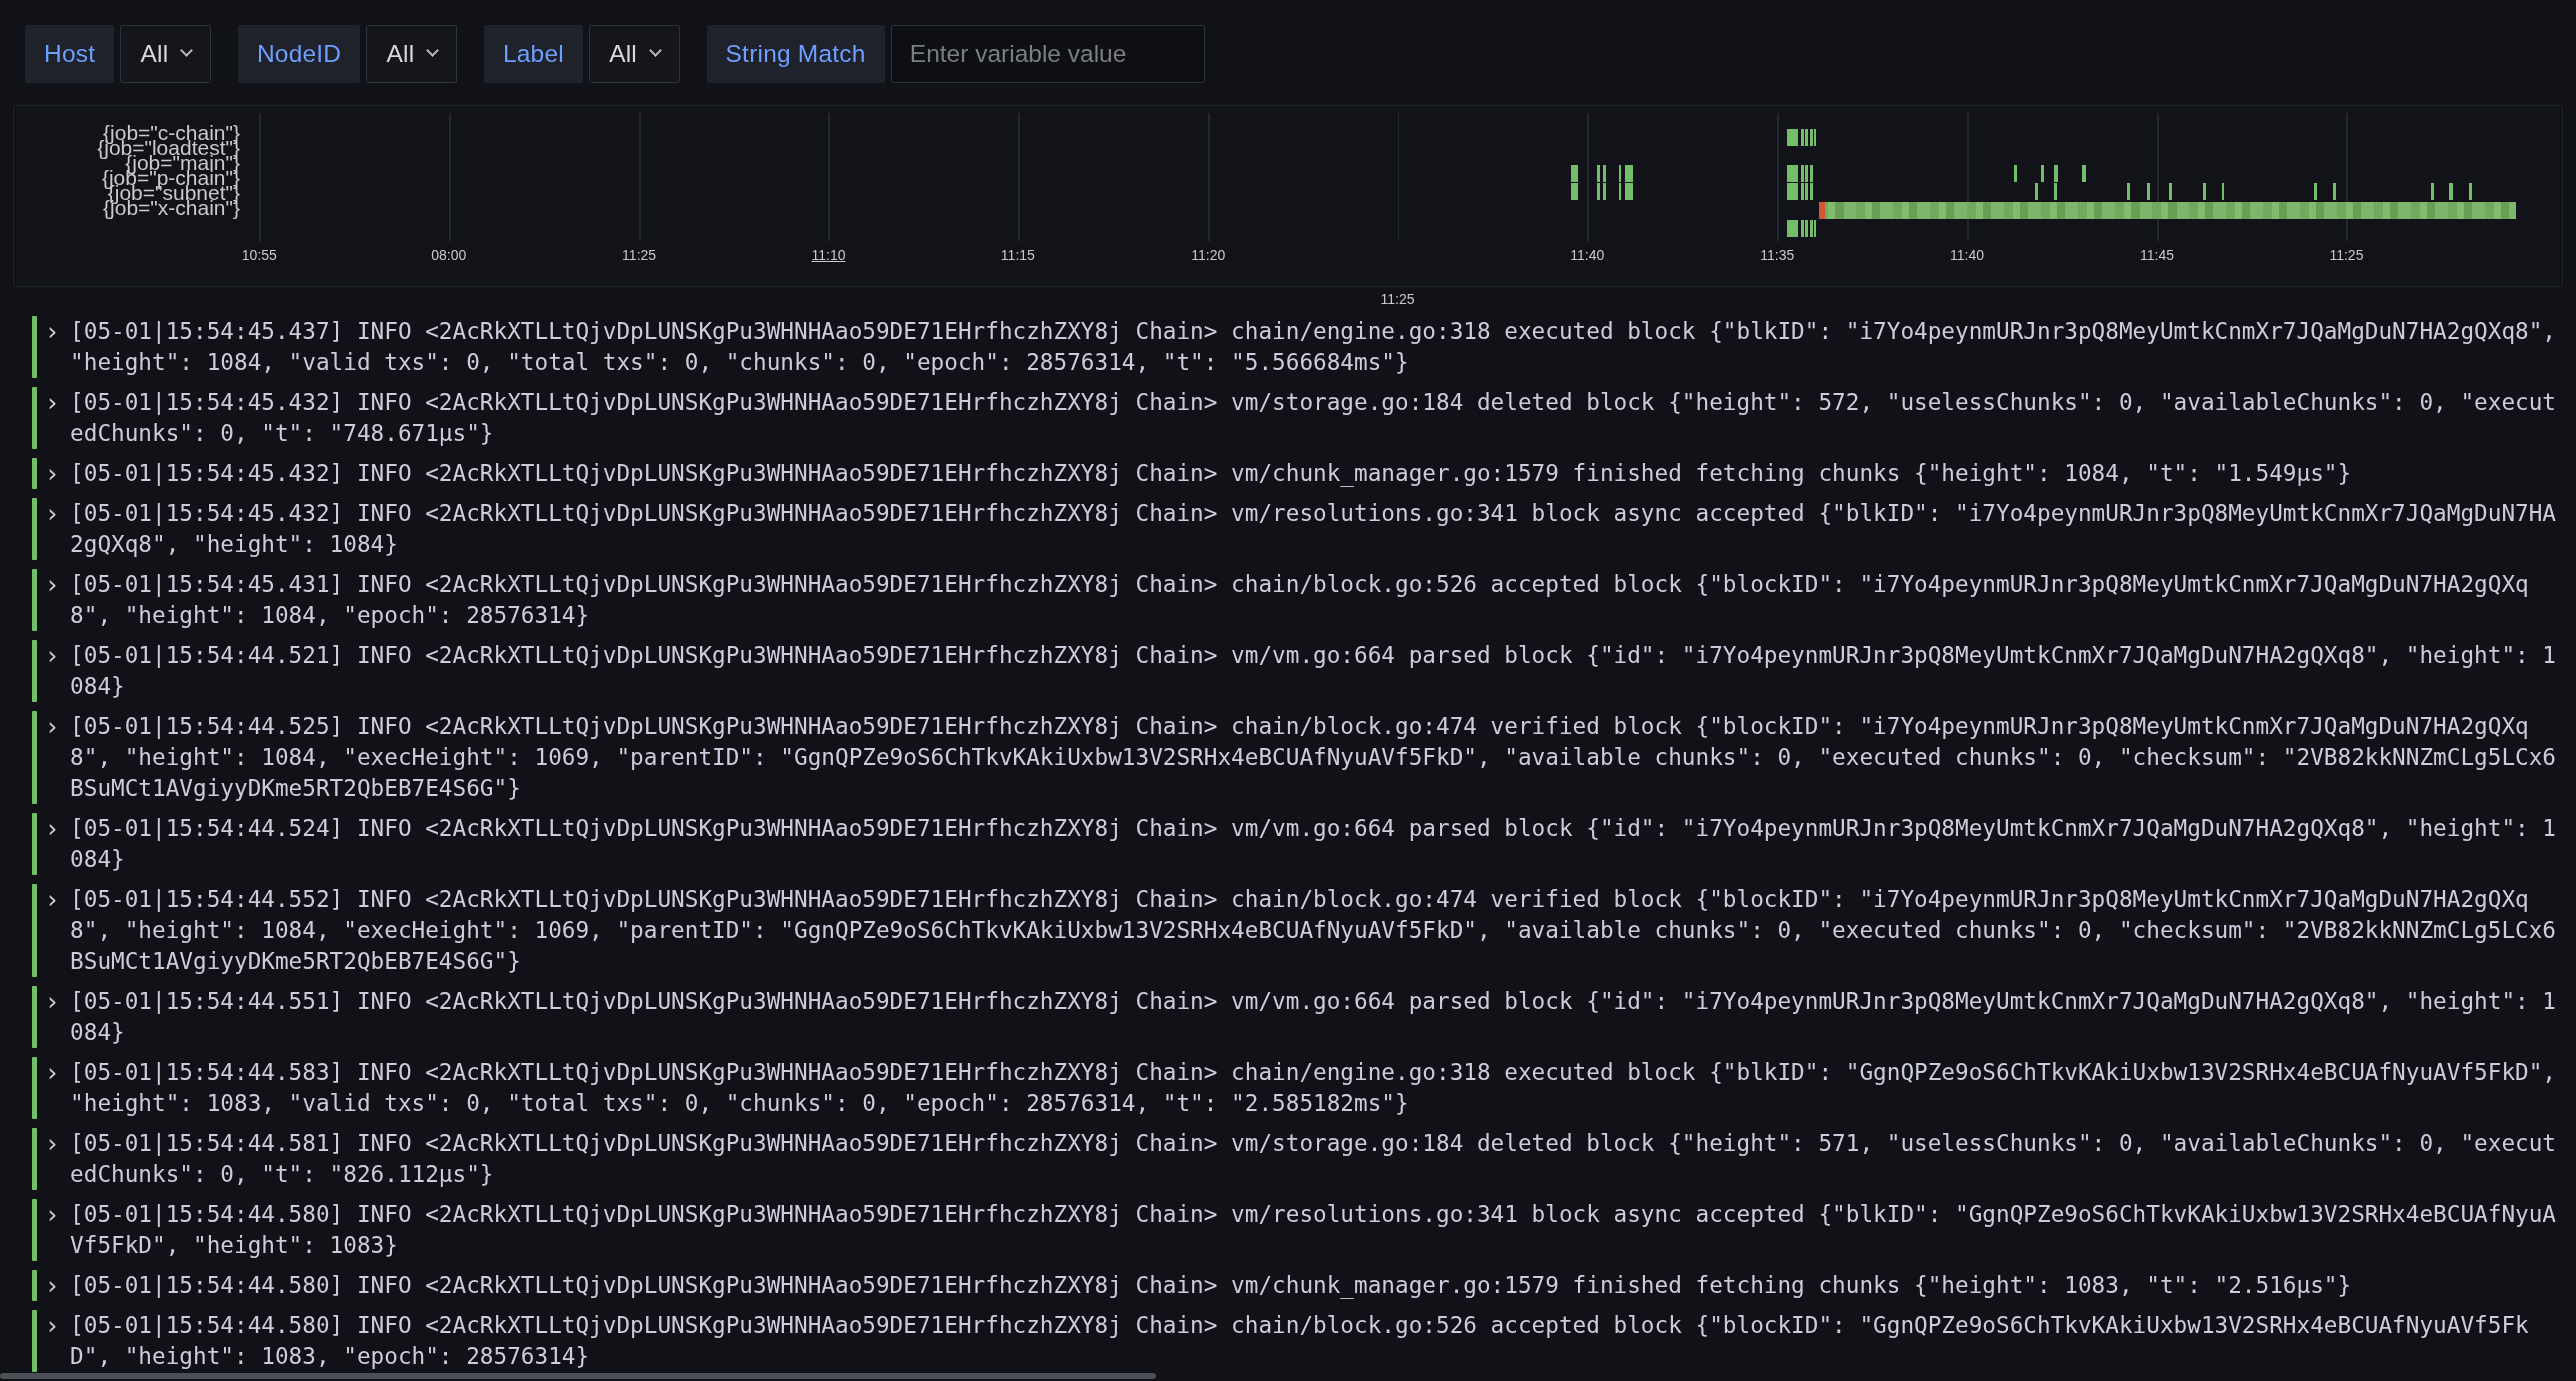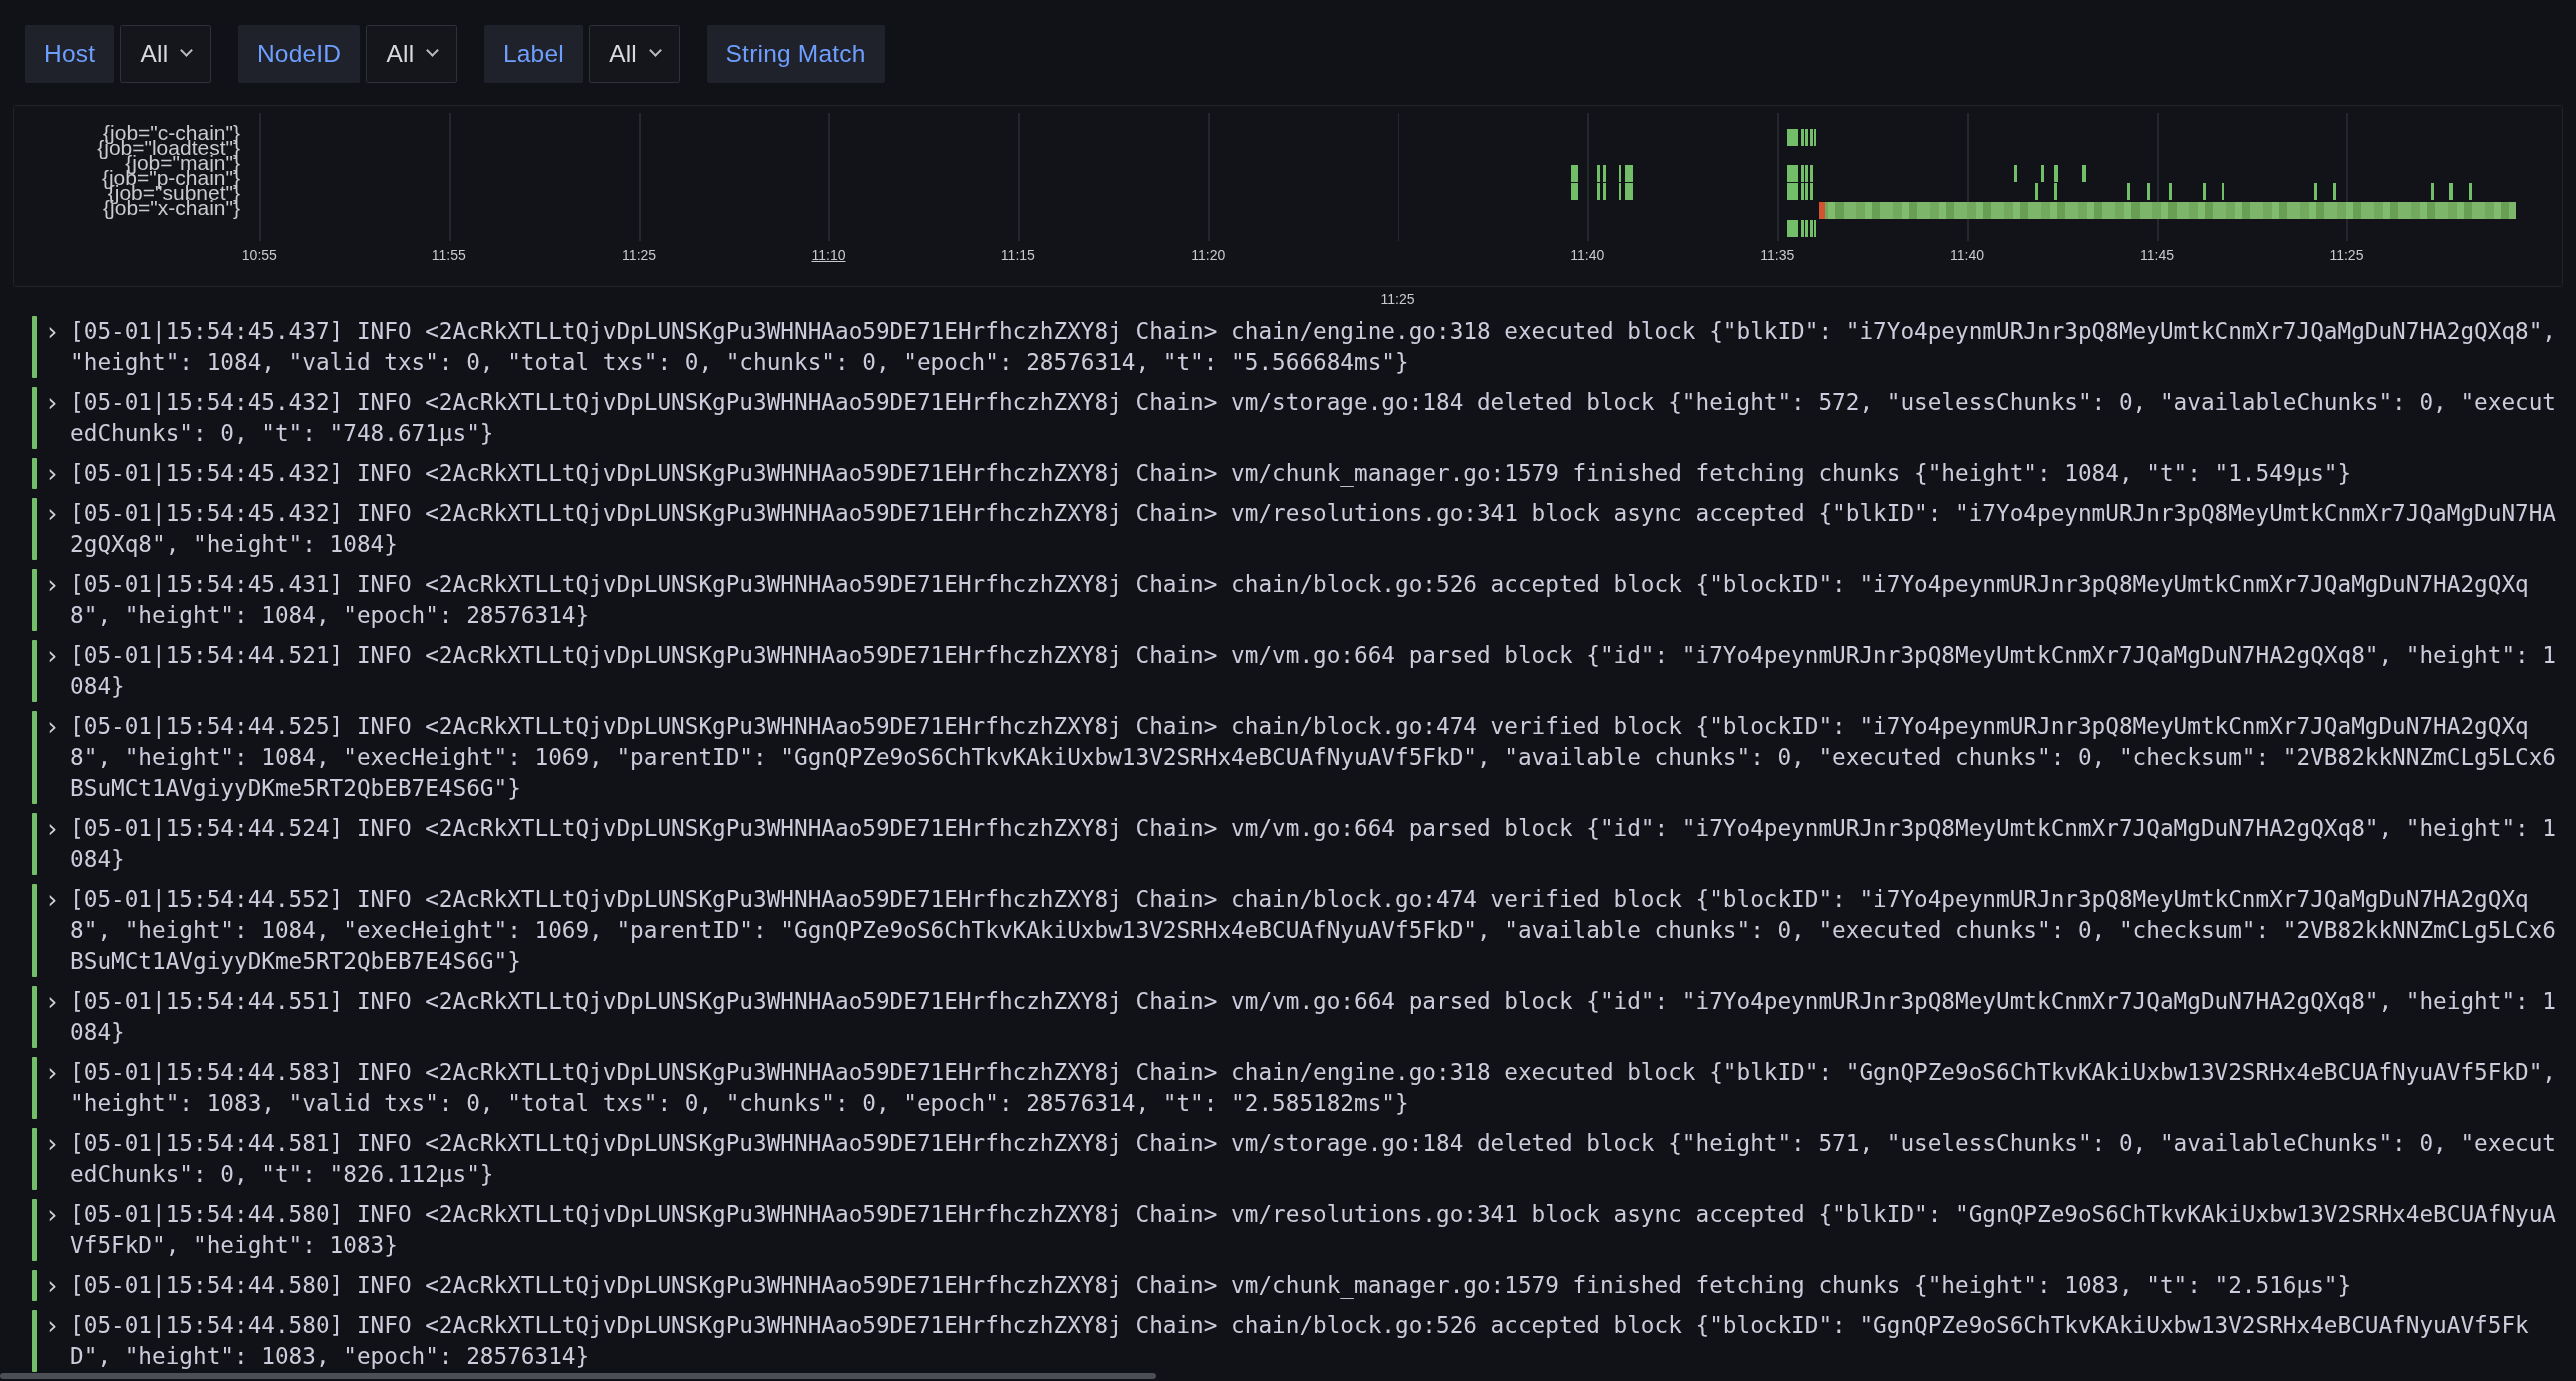--- a/index.html
+++ b/index.html
@@ -87,29 +87,30 @@
   </div>
   <div class="vargroup">
     <div class="chip chip-label">Label</div>
     <div class="chip chip-select">
       <span>All</span>
       <span class="caret"></span>
     </div>
   </div>
   <div class="vargroup">
     <div class="chip chip-label">String Match</div>
+    <input class="varinput" type="text" placeholder="Enter variable value" style="">
   </div>
 </div>
 
 <div class="volume-panel">
   <div>
       <div class="grid-line" style="left: 9.64%;"></div>
       <div class="time-tick" style="left: 9.64%;">10:55</div>
       <div class="grid-line" style="left: 17.07%;"></div>
-      <div class="time-tick" style="left: 17.07%;">11:55</div>
+      <div class="time-tick" style="left: 17.07%;">08:00</div>
       <div class="grid-line" style="left: 24.54%;"></div>
       <div class="time-tick" style="left: 24.54%;">11:25</div>
       <div class="grid-line" style="left: 31.97%;"></div>
       <div class="time-tick" style="left: 31.97%; text-decoration: underline;">11:10</div>
       <div class="grid-line" style="left: 39.4%;"></div>
       <div class="time-tick" style="left: 39.4%;">11:15</div>
       <div class="grid-line" style="left: 46.87%;"></div>
       <div class="time-tick" style="left: 46.87%;">11:20</div>
       <div class="grid-line" style="left: 54.3%;"></div>
       <div class="time-tick" style="left: 54.3%; margin-top: 44px;">11:25</div>

